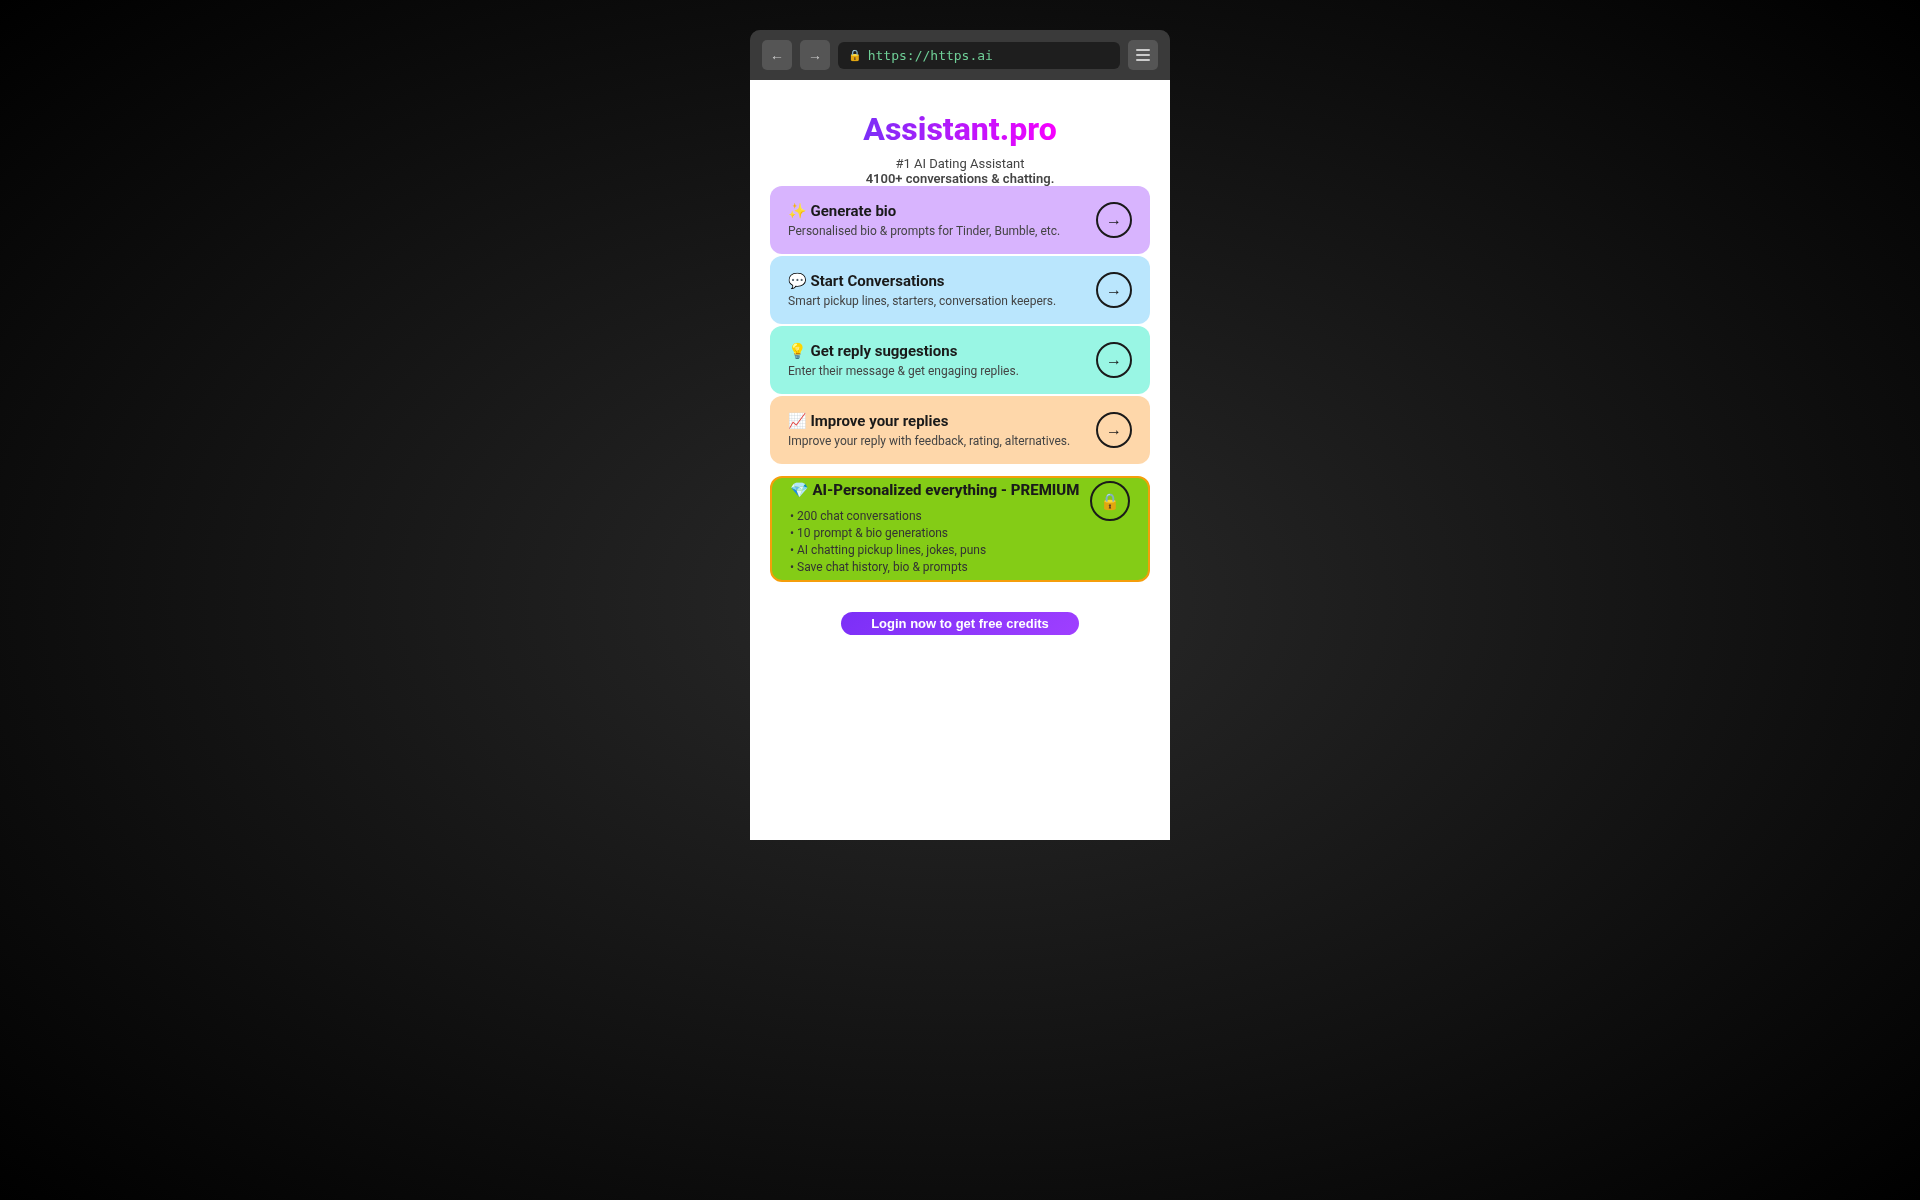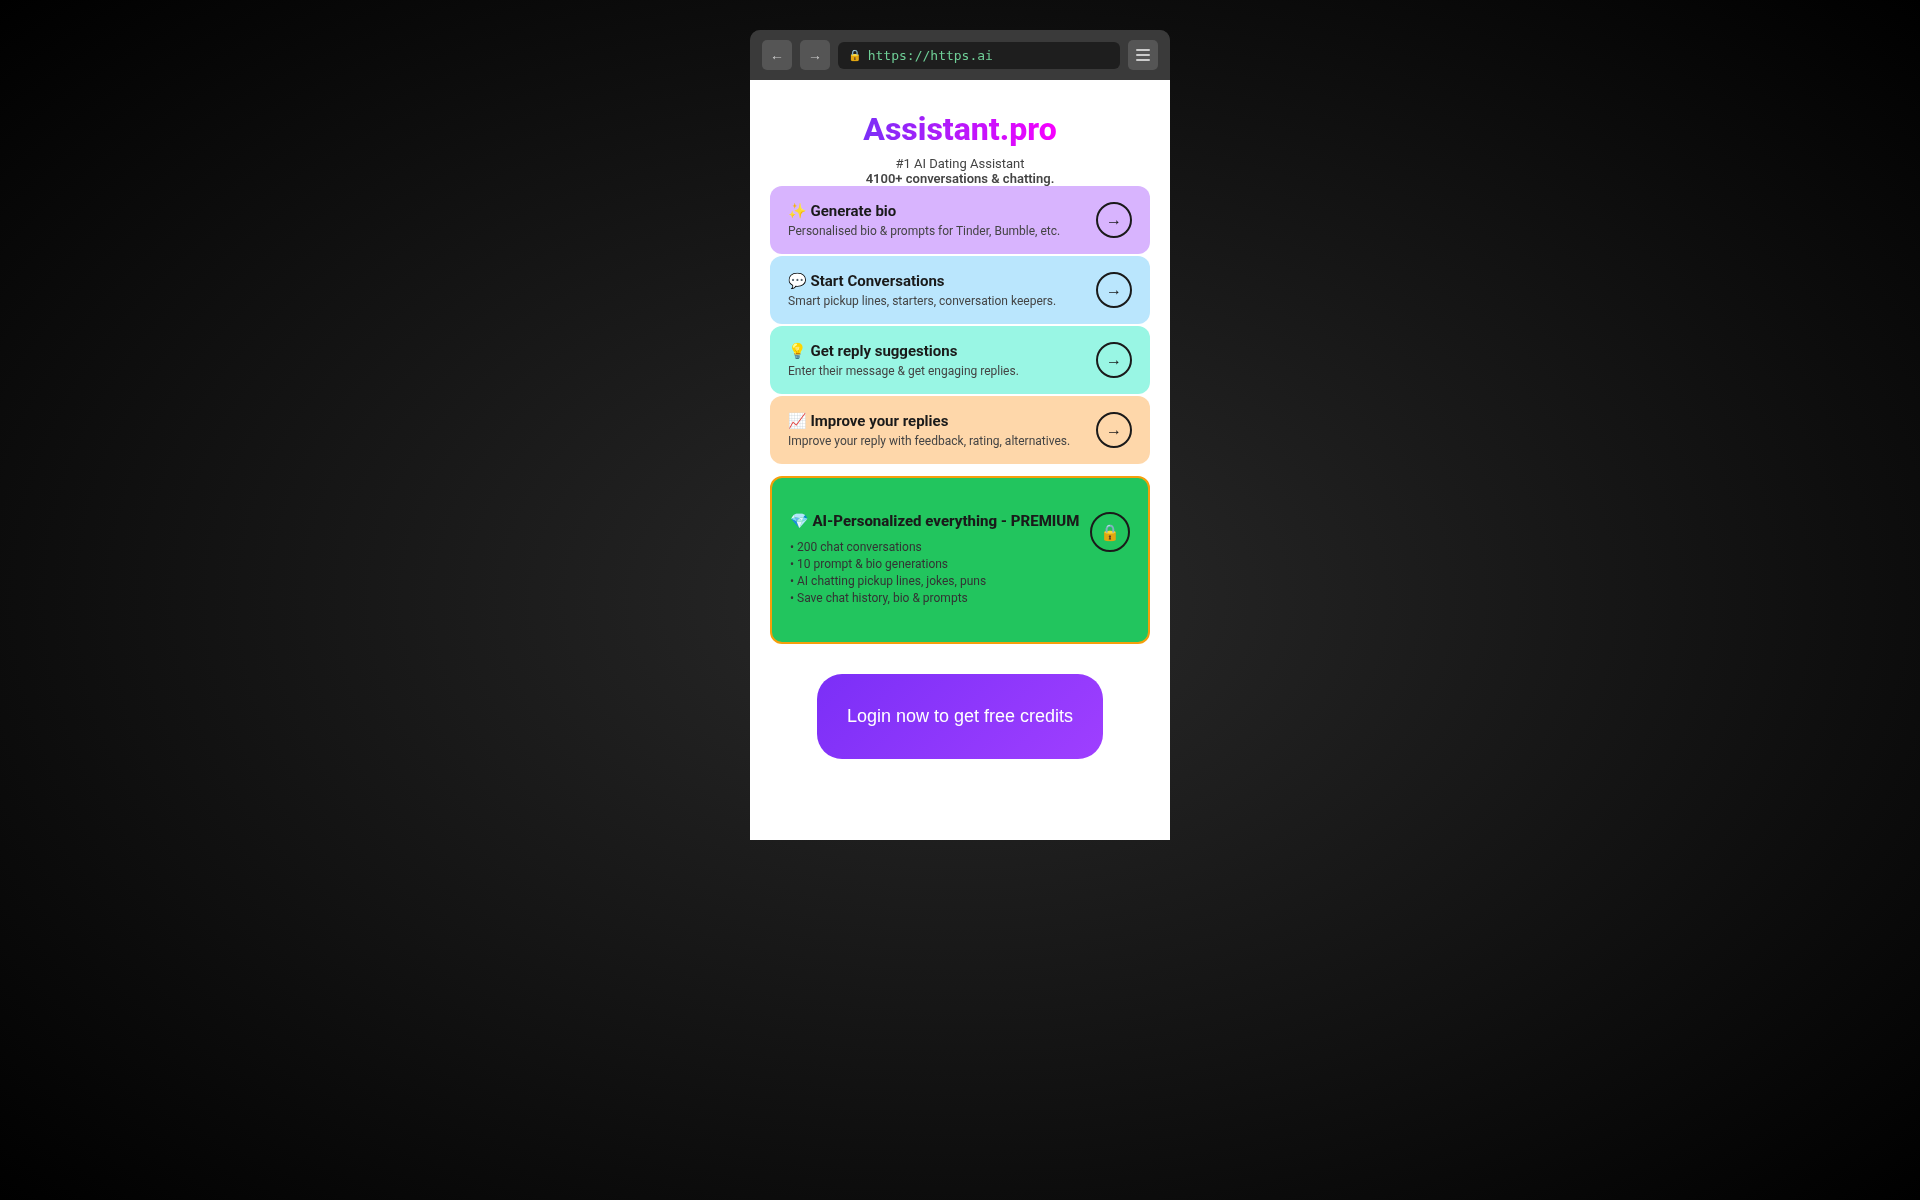--- a/index.html
+++ b/index.html
@@ -172,23 +172,23 @@
       justify-content: center;
       cursor: pointer;
       flex-shrink: 0;
       margin-left: 10px;
       font-size: 16px;
       color: #1a1a1a;
     }
 
     .premium-card {
       width: 100%;
-      background: #22c55e;
+      background: #84cc16;
       border-radius: 12px;
-      padding: 34px 18px;
+      padding: 3px 18px;
       display: flex;
       align-items: flex-start;
       justify-content: space-between;
       margin-bottom: 30px;
       border: 2px solid #f59e0b;
     }
 
     .premium-content {
       flex: 1;
     }
@@ -220,23 +220,23 @@
       margin-left: 10px;
       font-size: 16px;
       color: #1a1a1a;
     }
 
     .login-btn {
       background: linear-gradient(135deg, #7b2ff7, #9f3fff);
       color: white;
       border: none;
       border-radius: 25px;
-      padding: 32px 30px;
-      font-size: 18px;
-      font-weight: 400;
+      padding: 4px 30px;
+      font-size: 13px;
+      font-weight: 700;
       cursor: pointer;
       width: auto;
       min-width: 220px;
     }
 
     .hamburger-lines {
       display: flex;
       flex-direction: column;
       gap: 3px;
     }

